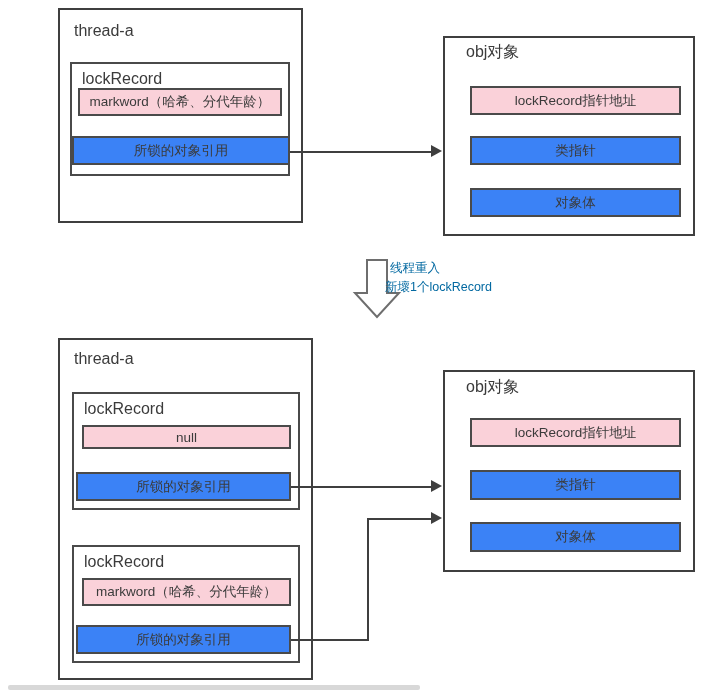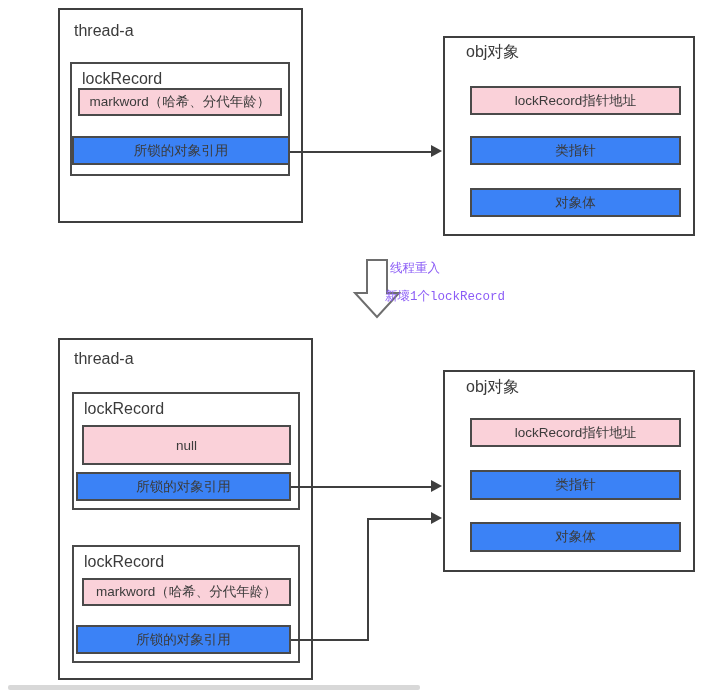--- a/index.html
+++ b/index.html
@@ -79,21 +79,21 @@
   
   .down-arrow {
     position: absolute;
   }
   .down-arrow svg { display: block; }
 
   .step-label {
     position: absolute;
     font-size: 12.5px;
     line-height: 19px;
-    color: #8b5cf6;
+    color: #0369a1;
     white-space: nowrap;
     text-align: center;
   }
 
   .footer-rule {
     position: absolute;
     box-sizing: border-box;
     background: #d8d8d8;
     border-radius: 2px;
   }
@@ -119,28 +119,28 @@
 
   <div class="hline" style="left:290px; top:151px; width:144px;"></div>
   <div class="arrowhead" style="left:431px; top:145px;"></div>
 
   <div class="down-arrow" style="left:352px; top:259px;">
     <svg width="50" height="60" viewBox="0 0 50 60">
       <polygon points="15,1 35,1 35,34 47,34 25,58 3,34 15,34" fill="#ffffff" stroke="#6e6e6e" stroke-width="2" stroke-linejoin="miter"></polygon>
     </svg>
   </div>
   <div class="step-label" style="left:390px; top:259px;">线程重入</div>
-  <div class="step-label" style="left:385px; top:288px;font-family:Liberation Mono, monospace;">新壞1个lockRecord</div>
+  <div class="step-label" style="left:385px; top:278px;">新壞1个lockRecord</div>
 
   <div class="outer-box" style="left:58px; top:338px; width:255px; height:342px;"></div>
   <div class="box-caption" style="left:74px; top:350px;">thread-a</div>
 
   <div class="group-box" style="left:72px; top:392px; width:228px; height:118px;"></div>
   <div class="box-caption" style="left:84px; top:400px;">lockRecord</div>
-  <div class="cell pink" style="left:82px; top:425px; width:209px; height:40px;">null</div>
+  <div class="cell pink" style="left:82px; top:425px; width:209px; height:24px;">null</div>
   <div class="cell" style="left:76px; top:472px; width:215px; height:29px;">所锁的对象引用</div>
 
   <div class="group-box" style="left:72px; top:545px; width:228px; height:118px;"></div>
   <div class="box-caption" style="left:84px; top:553px;">lockRecord</div>
   <div class="cell pink" style="left:82px; top:578px; width:209px; height:28px;">markword（哈希、分代年龄）</div>
   <div class="cell" style="left:76px; top:625px; width:215px; height:29px;">所锁的对象引用</div>
 
   <div class="outer-box" style="left:443px; top:370px; width:252px; height:202px;"></div>
   <div class="box-caption" style="left:466px; top:377px;">obj对象</div>
   <div class="cell pink" style="left:470px; top:418px; width:211px; height:29px;">lockRecord指针地址</div>

